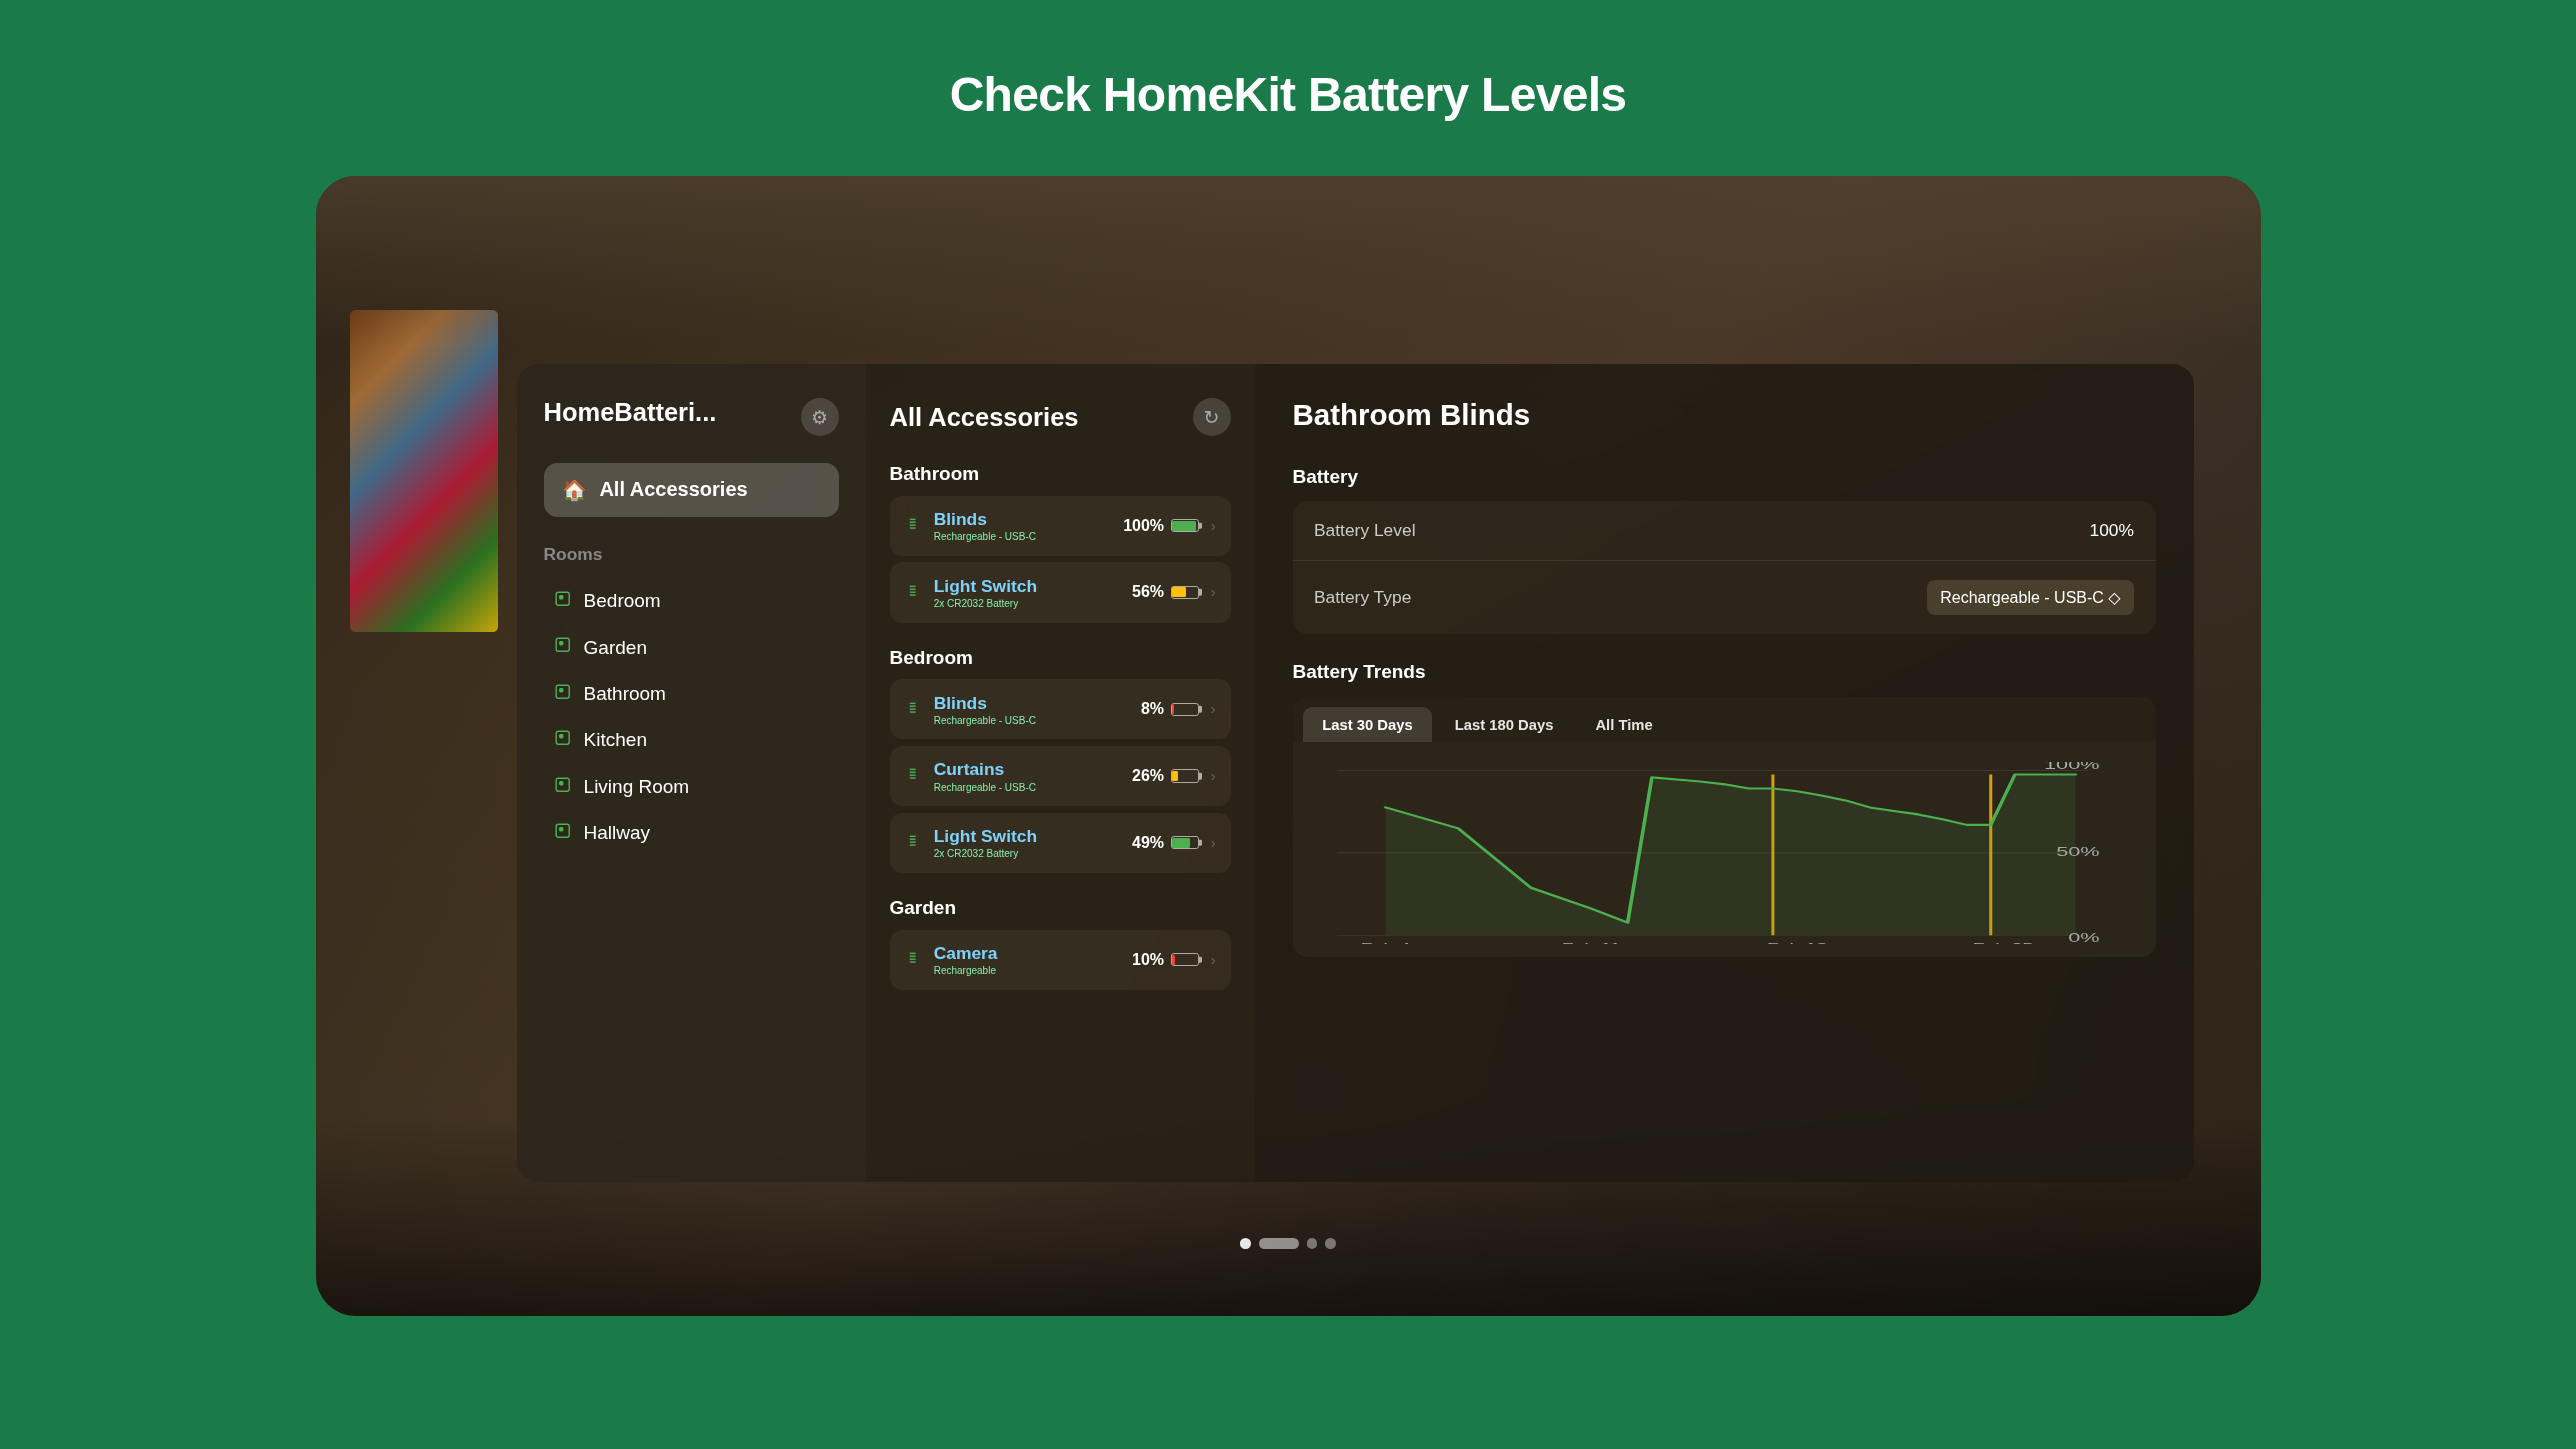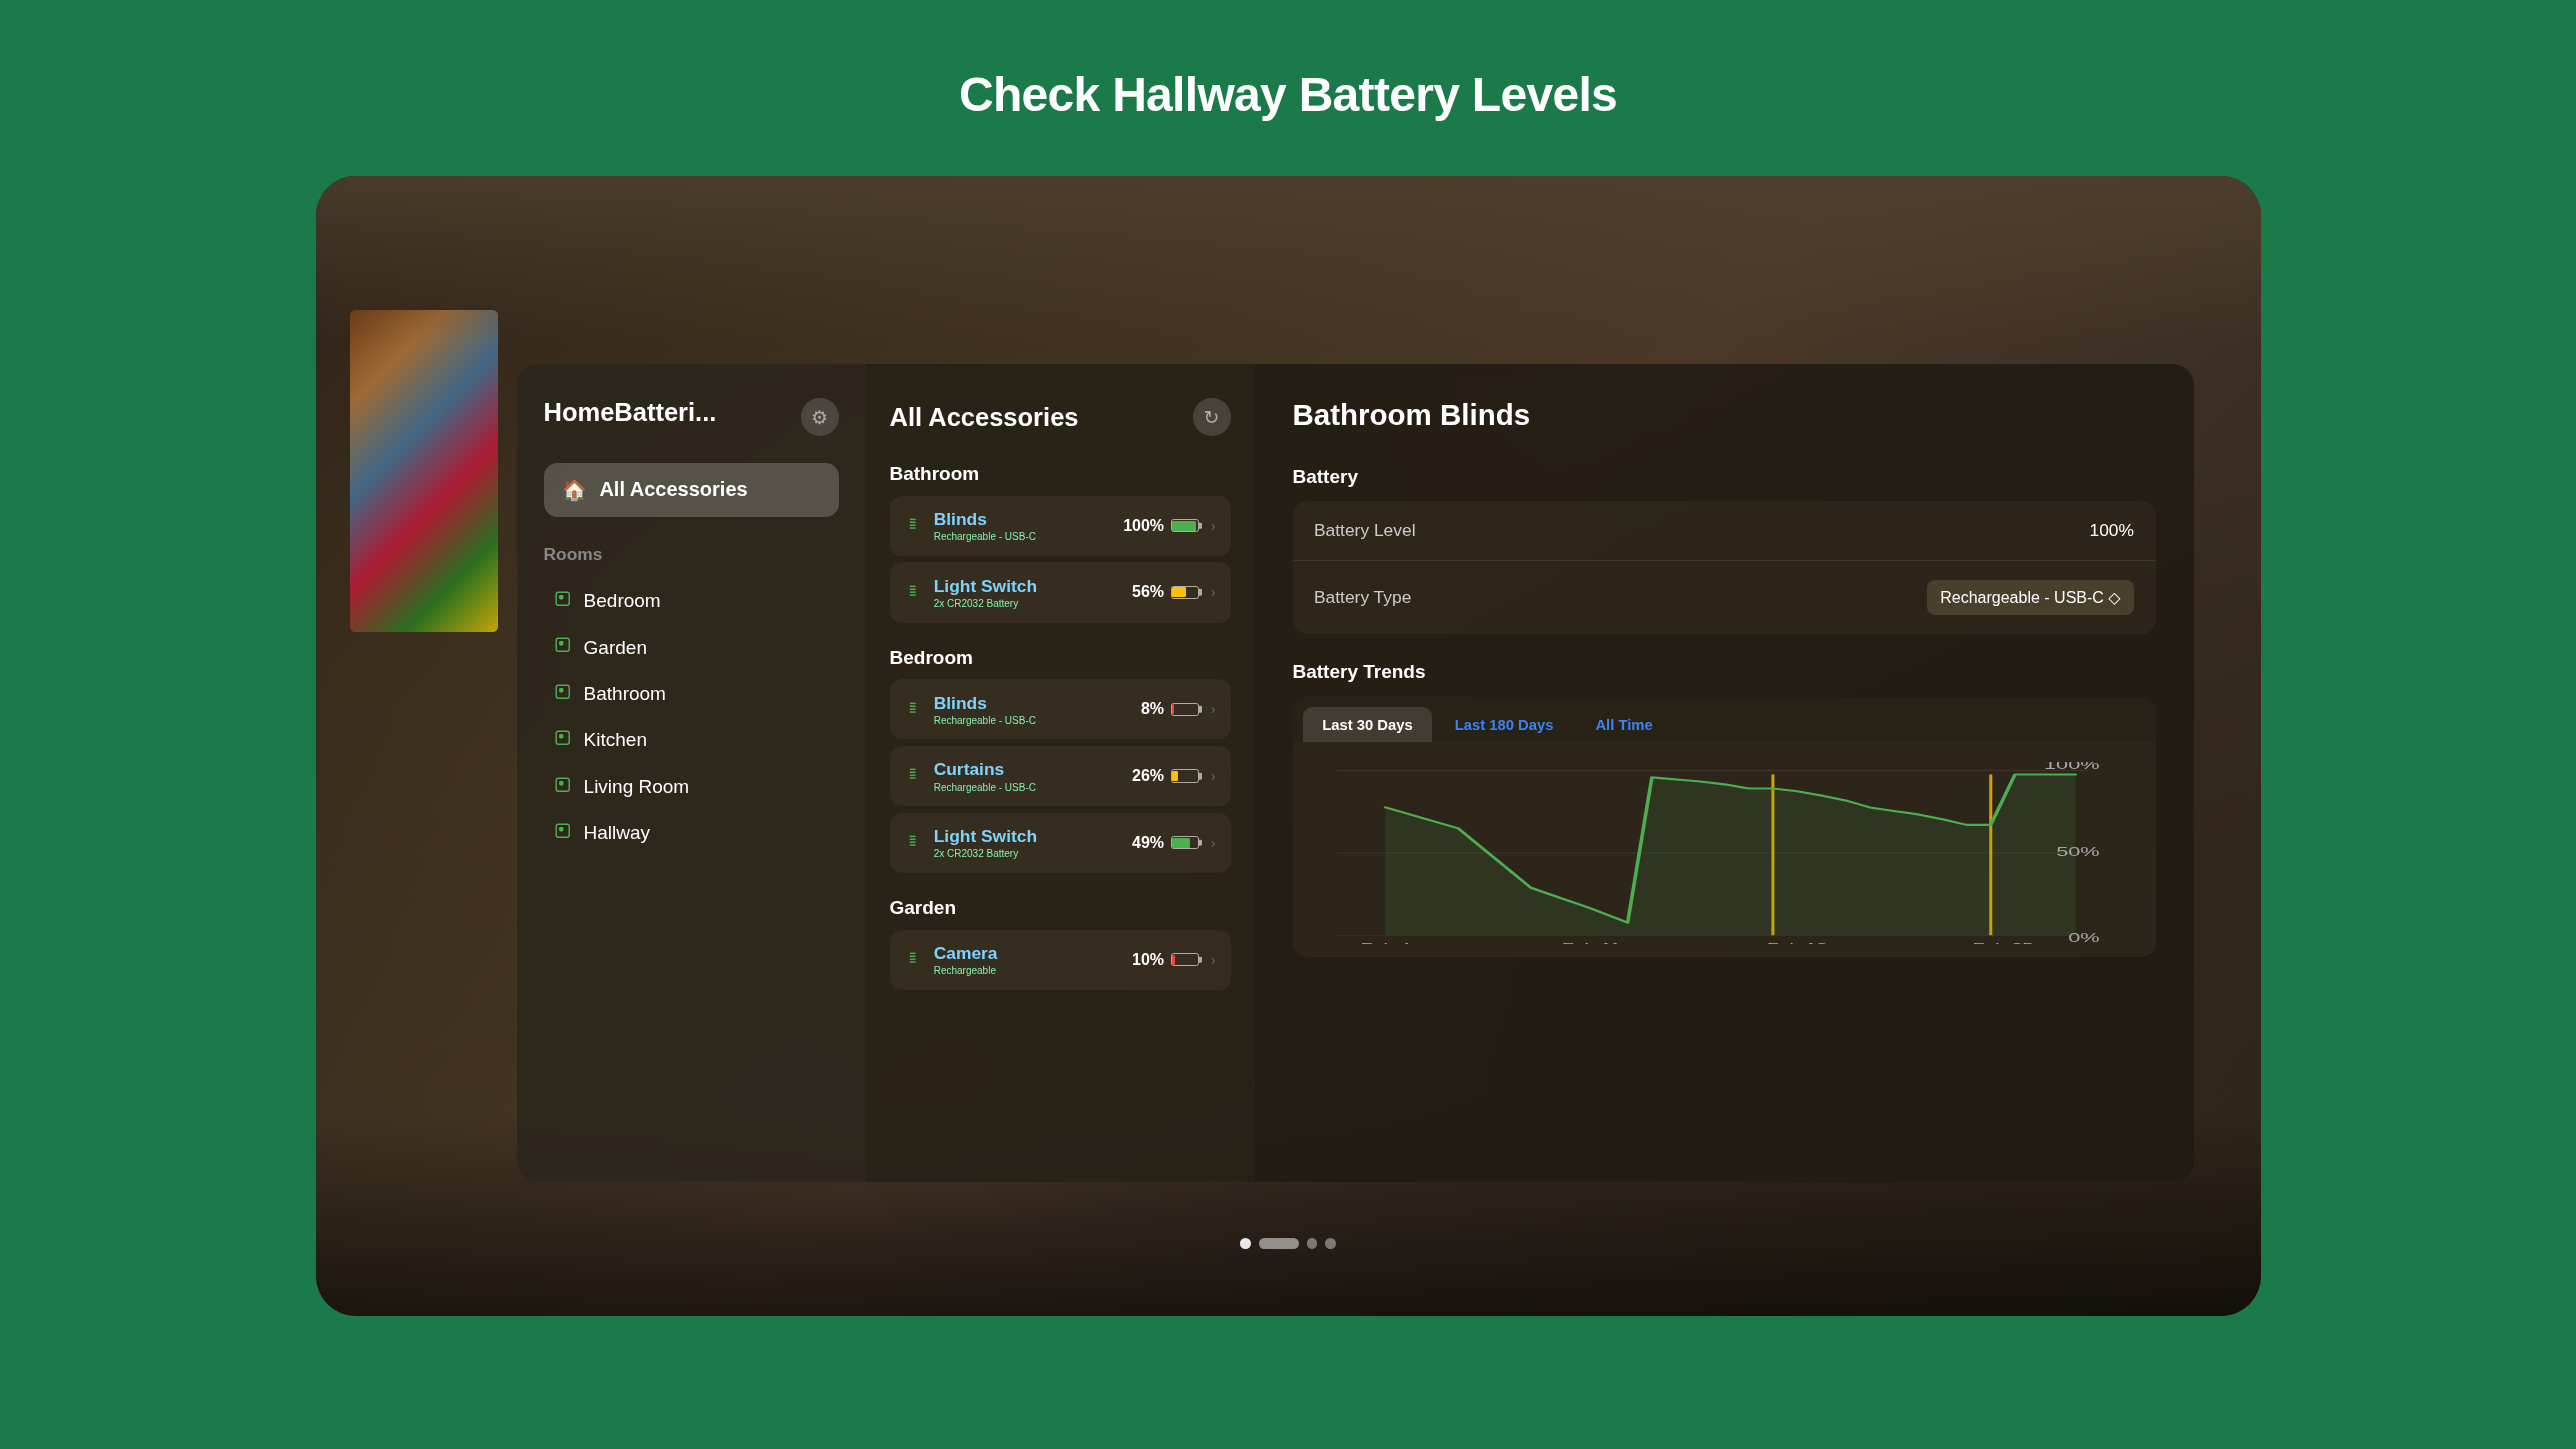--- a/index.html
+++ b/index.html
@@ -390,21 +390,21 @@
       gap: 4px;
       background: rgba(40, 34, 22, 0.9);
     }
 
     .trend-tab {
       padding: 9.4px 19px;
       border-radius: 9.4px 9.4px 0 0;
       font-size: 14.8px;
       font-weight: 600;
       cursor: pointer;
-      color: #3b82f6;
+      color: #e5e5e5;
     }
 
     .trend-tab.active {
       background: rgba(255,255,255,0.12);
       color: #ffffff;
     }
 
     .chart-area {
       padding: 20px 20px 13.4px;
       position: relative;
@@ -440,21 +440,21 @@
 
     .dot.wide {
       width: 40px;
       border-radius: 5.4px;
       background: rgba(255,255,255,0.5);
     }
   </style>
 </head>
 <body>
 
-<h1 class="page-title">Check Hallway Battery Levels</h1>
+<h1 class="page-title">Check HomeKit Battery Levels</h1>
 
 <div class="app-window">
   <div class="room-bg"></div>
   <div class="wall-art"></div>
   <div class="ceiling"></div>
   <div class="floor-shadow"></div>
 
   <div class="panels-container">
 
     <div class="sidebar-panel">

